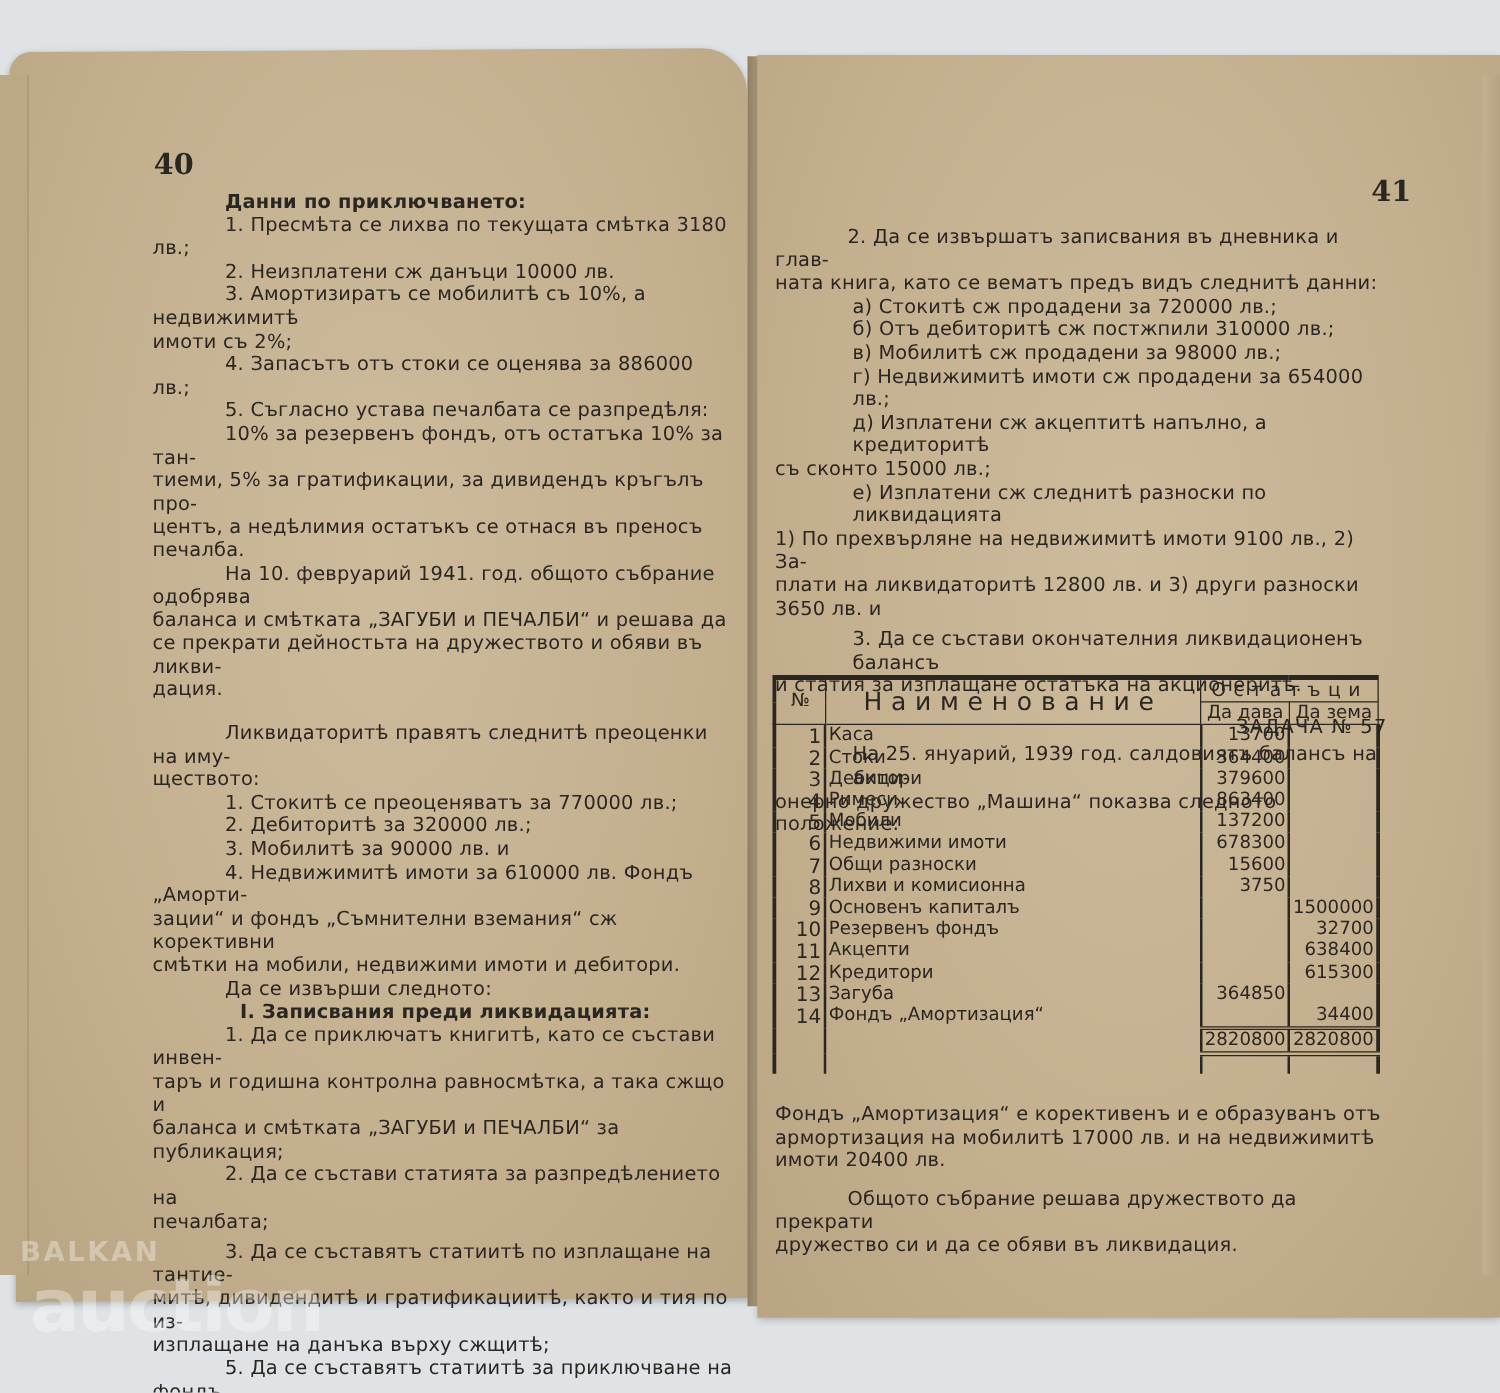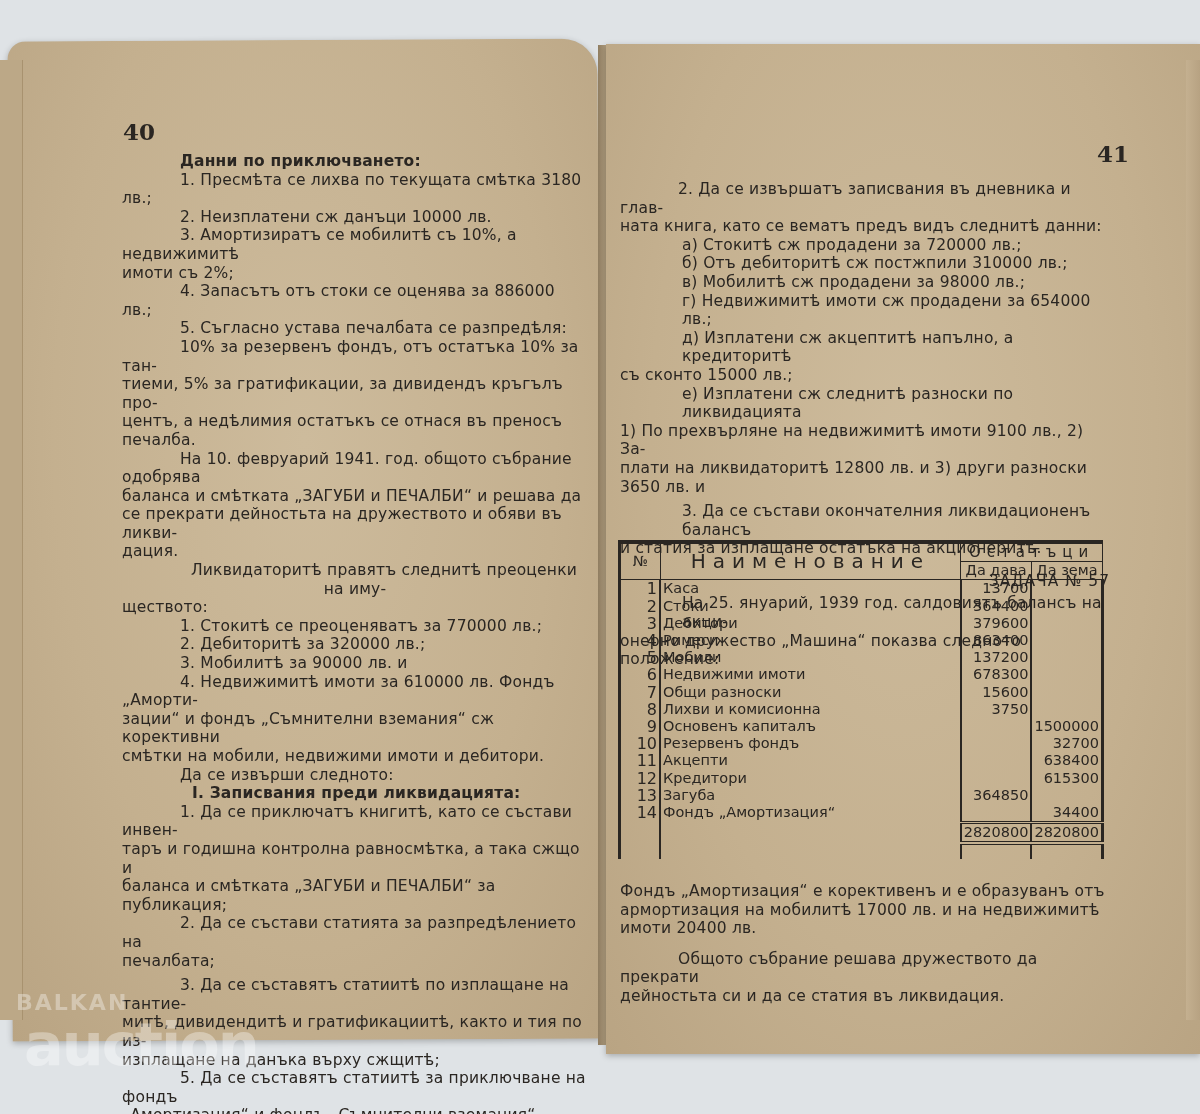--- a/index.html
+++ b/index.html
@@ -86,21 +86,21 @@
   <p>имоти съ 2%;</p>
   <p class="ind">4. Запасътъ отъ стоки се оценява за 886000 лв.;</p>
   <p class="ind">5. Съгласно устава печалбата се разпредѣля:</p>
   <p class="ind">10% за резервенъ фондъ, отъ остатъка 10% за тан-</p>
   <p>тиеми, 5% за гратификации, за дивидендъ кръгълъ про-</p>
   <p>центъ, а недѣлимия остатъкъ се отнася въ преносъ печалба.</p>
   <p class="ind">На 10. февруарий 1941. год. общото събрание одобрява</p>
   <p>баланса и смѣтката „ЗАГУБИ и ПЕЧАЛБИ“ и решава да</p>
   <p>се прекрати дейностьта на дружеството и обяви въ ликви-</p>
   <p>дация.</p>
-  <p class="ind" style="margin-top:0;text-align:center;">Ликвидаторитѣ правятъ следнитѣ преоценки на иму-</p>
+  <p class="ind" style="margin-top:16px;">Ликвидаторитѣ правятъ следнитѣ преоценки на иму-</p>
   <p>ществото:</p>
   <p class="ind">1. Стокитѣ се преоценяватъ за 770000 лв.;</p>
   <p class="ind">2. Дебиторитѣ за 320000 лв.;</p>
   <p class="ind">3. Мобилитѣ за 90000 лв. и</p>
   <p class="ind">4. Недвижимитѣ имоти за 610000 лв. Фондъ „Аморти-</p>
   <p>зации“ и фондъ „Съмнителни вземания“ сж корективни</p>
   <p>смѣтки на мобили, недвижими имоти и дебитори.</p>
   <p class="ind">Да се извърши следното:</p>
   <p class="bold" style="padding-left:70px;">I. Записвания преди ликвидацията:</p>
   <p class="ind">1. Да се приключатъ книгитѣ, като се състави инвен-</p>
@@ -248,19 +248,19 @@
         <td class="dz"></td>
       </tr>
   </tbody>
 </table>
 
 <div class="text-block" style="left:620px;top:882px;width:490px;">
   <p>Фондъ „Амортизация“ е корективенъ и е образуванъ отъ</p>
   <p>армортизация на мобилитѣ 17000 лв. и на недвижимитѣ</p>
   <p>имоти 20400 лв.</p>
   <p class="ind" style="margin-top:12px;">Общото събрание решава дружеството да прекрати</p>
-  <p>дейностьта си и да се статия въ ликвидация.</p>
+  <p>дружество си и да се обяви въ ликвидация.</p>
 </div>
 
 <div class="watermark">
   <span class="wm-small">BALKAN</span>
   <span class="wm-big">auction</span>
 </div>
 
 </body></html>

